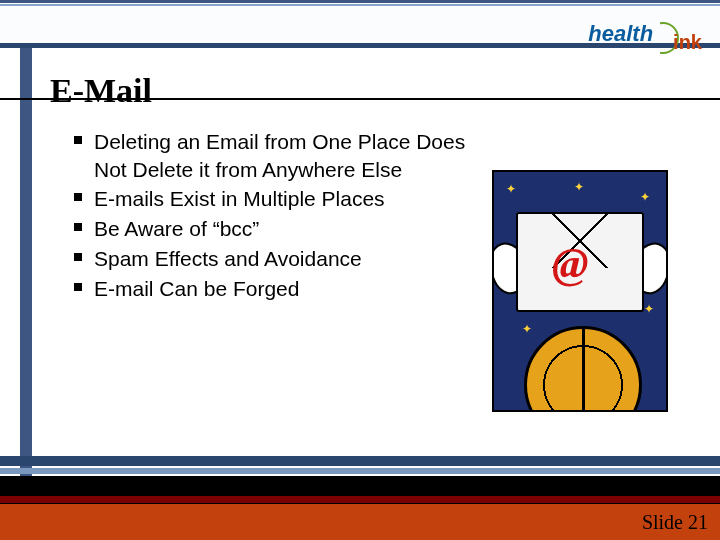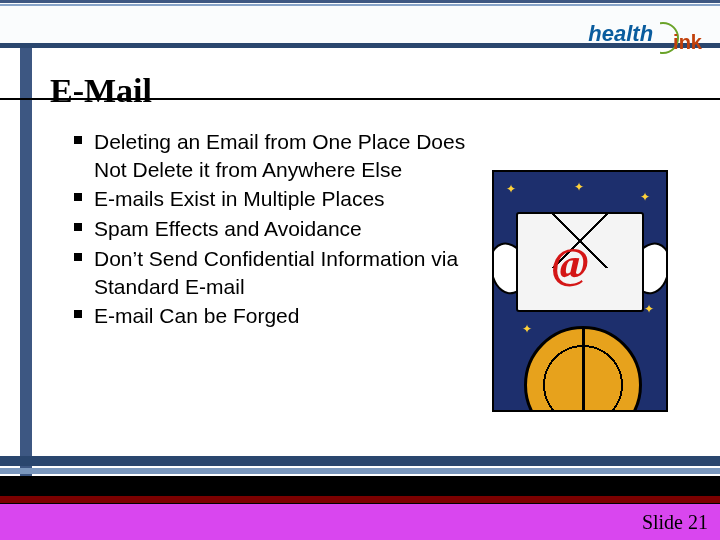--- a/index.html
+++ b/index.html
@@ -102,21 +102,21 @@
     position:absolute;left:0;right:0;top:456px;height:10px;background:#2a466e;
   }
   .midstripe2{
     position:absolute;left:0;right:0;top:468px;height:6px;background:#7a97bd;
   }
   .blackband{
     position:absolute;left:0;right:0;top:476px;height:26px;background:#000;
   }
   .footer{
     position:absolute;left:0;right:0;bottom:0;height:36px;
-    background:#d946ef;
+    background:#c2410c;
     box-shadow:0 -1px 0 #000,0 -8px 0 #7b0000,0 -10px 0 #000;
   }
   .slidenum{
     position:absolute;right:12px;bottom:6px;
     font-family:"Times New Roman",serif;font-size:20px;color:#000;
   }
 </style>
 </head>
 <body>
 
@@ -133,22 +133,22 @@
   </div>
 </div>
 
 <div class="title">E-Mail</div>
 <div class="title-rule"></div>
 
 <div class="content">
   <ul class="bullets">
     <li>Deleting an Email from One Place Does Not Delete it from Anywhere Else</li>
     <li>E-mails Exist in Multiple Places</li>
+    <li>Be Aware of “bcc”</li>
     <li>Spam Effects and Avoidance</li>
-    <li>Don’t Send Confidential Information via Standard E-mail</li>
     <li>E-mail Can be Forged</li>
   </ul>
 </div>
 
 <div class="clip">
   <span class="star" style="left:12px;top:10px">✦</span>
   <span class="star" style="right:16px;top:18px">✦</span>
   <span class="star" style="left:28px;top:150px">✦</span>
   <span class="star" style="right:12px;top:130px">✦</span>
   <span class="star" style="left:80px;top:8px">✦</span>

